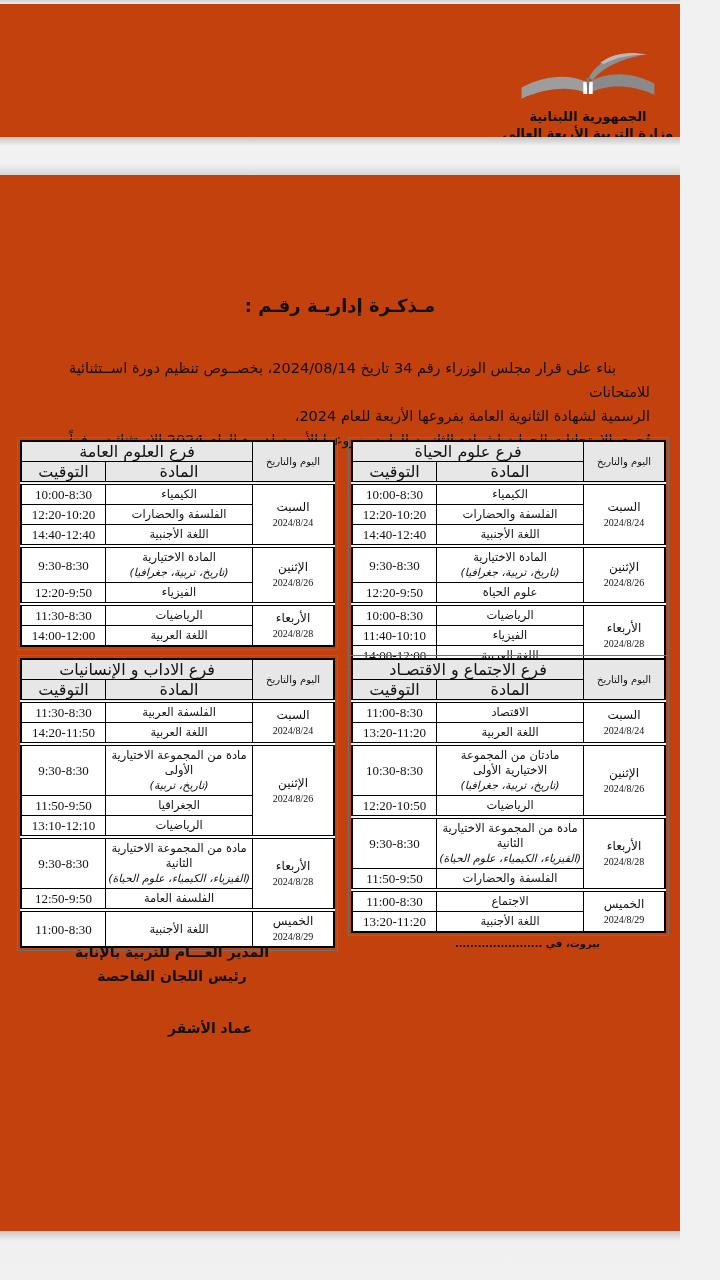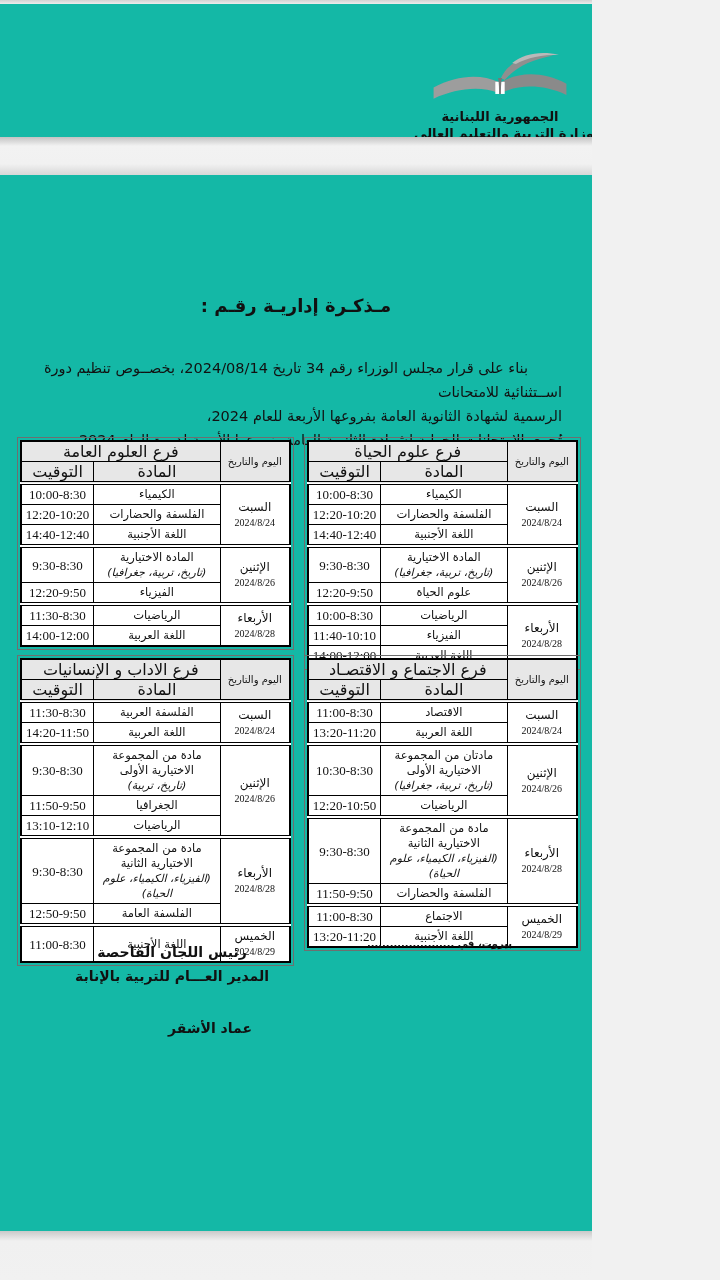--- a/index.html
+++ b/index.html
@@ -1,16 +1,16 @@
 <!DOCTYPE html>
 <html><head>
 <meta charset="utf-8">
 <style>
   html,body{margin:0;padding:0;background:#f1f1f1;}
-  .screen{position:relative;width:592px;height:1280px;background:#14b8a6;overflow:hidden;
+  .screen{position:relative;width:680px;height:1280px;background:#c2410c;overflow:hidden;
           font-family:"DejaVu Sans",sans-serif;color:#111;}
   .top-strip{position:absolute;top:0;left:0;right:0;height:4px;
              background:linear-gradient(180deg,#d2d2d2 0,#ececec 100%);}
   
   .letterhead{position:absolute;top:50px;right:6px;width:172px;text-align:center;}
   .logo{width:150px;height:58px;margin:0 auto;display:block;}
   .org{font-weight:bold;font-size:13px;line-height:17px;white-space:nowrap;}
   
   .gray-band{position:absolute;top:137px;left:0;right:0;height:38px;
              background:linear-gradient(180deg,#c3c3c3 0,#f2f2f2 9px,#f1f1f1 27px,#d7d7d7 38px);}
@@ -58,21 +58,21 @@
   <div class="letterhead">
     <svg class="logo" viewBox="0 0 150 62" aria-hidden="true">
       <path d="M76 30 C84 12 106 3 132 6 C110 10 92 18 80 32 Z" fill="#8f8f8f"></path>
       <path d="M88 14 C100 4 118 1 138 5 C120 5 104 8 92 15 Z" fill="#b9b9b9"></path>
       <path d="M4 40 C28 27 54 25 73 34 L73 46 C54 38 28 41 4 52 Z" fill="#9d9d9d"></path>
       <path d="M146 36 C120 22 94 24 77 34 L77 46 C94 37 120 36 146 48 Z" fill="#8a8a8a"></path>
       <path d="M70 34 L80 34 L80 47 L70 47 Z" fill="#ffffff"></path>
       <path d="M73 30 C74 36 74 42 74 47 L76 47 C76 42 76 36 77 30 Z" fill="#777777"></path>
     </svg>
     <div class="org">الجمهورية اللبنانية</div>
-    <div class="org">وزارة التربية والتعليم العالي</div>
+    <div class="org">وزارة التربية الأربعة العالي</div>
   </div>
 
   <div class="gray-band"></div>
 
   <div class="memo-title">مـذكـرة إداريـة رقـم :</div>
 
   <div class="memo-body">
     <div class="l1">بناء على قرار مجلس الوزراء  رقم 34 تاريخ 2024/08/14، بخصــوص تنظيم دورة اســتثنائية للامتحانات</div>
     <div class="l2">الرسمية لشهادة الثانوية العامة بفروعها الأربعة للعام 2024،</div>
     <div class="l3">تُجرى الإمتحانات الخطية لشهادة الثانوية العامة بفروعها الأربعة لدورة العام 2024 الاستثنائية، وفقاً للترتيب الآتي:</div>
@@ -335,21 +335,21 @@
             <td class="subj g0">اللغة الأجنبية</td>
             <td class="time g0" dir="ltr">11:00-8:30</td>
           </tr>
         </tbody>
       </table>
     </div>
 
   <div class="place-date">بيروت، في .......................</div>
 
   <div class="sig-block">
+    <div>المدير العـــام للتربية بالإنابة</div>
     <div>رئيس اللجان الفاحصة</div>
-    <div>المدير العـــام للتربية بالإنابة</div>
   </div>
 
   <div class="sig-name">عماد الأشقر</div>
 
   <div class="bottom-band"></div>
 
 </div>
 
 </body></html>

